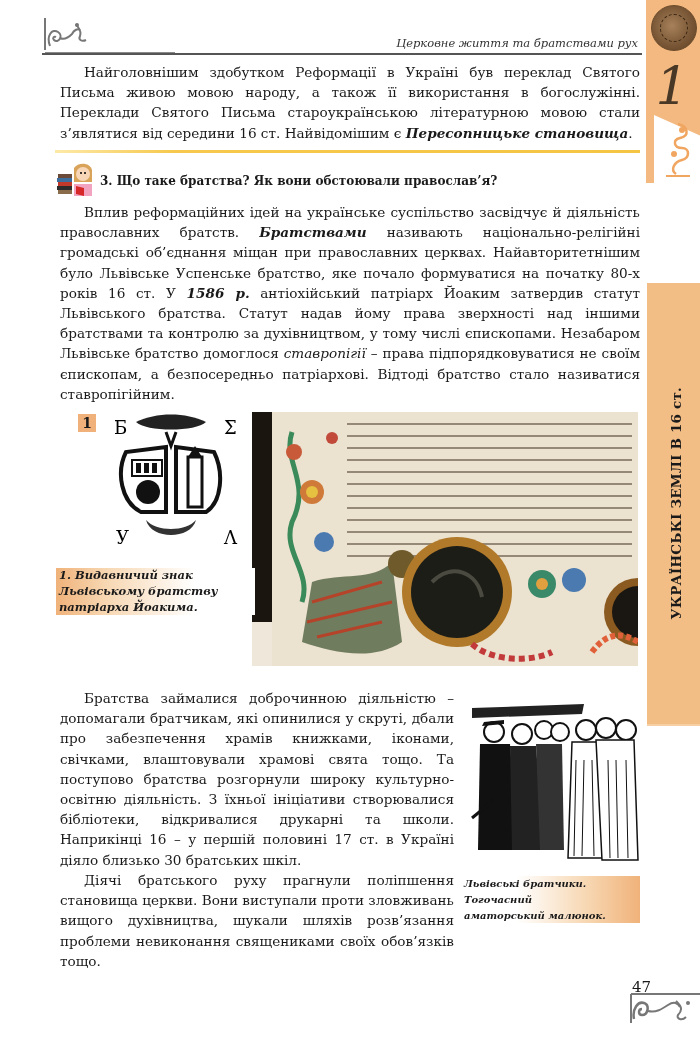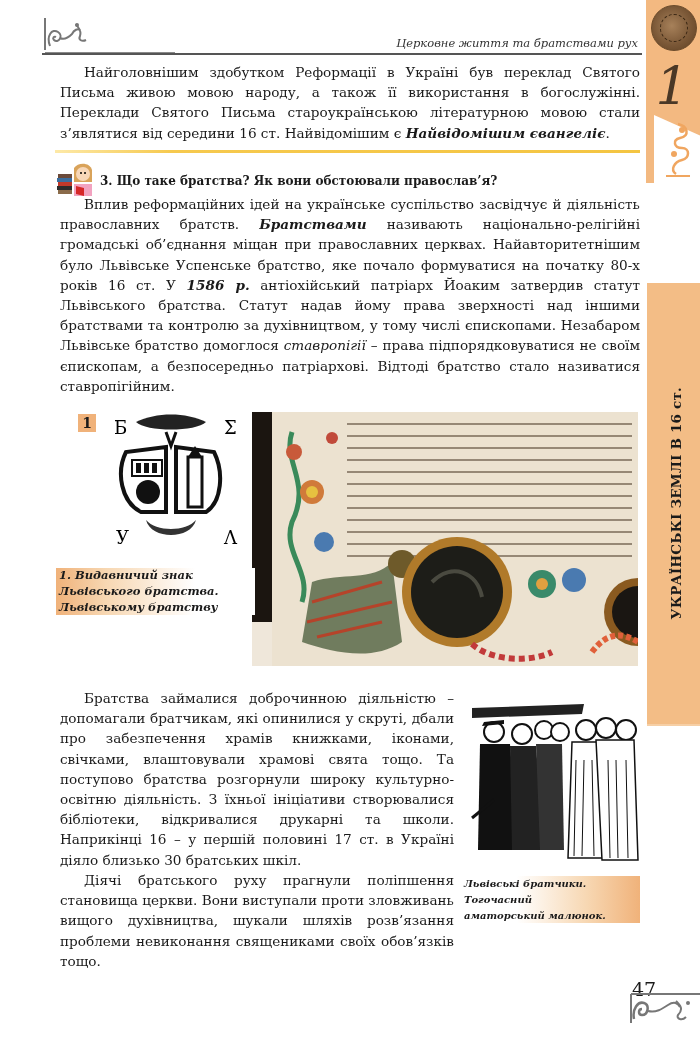--- a/index.html
+++ b/index.html
@@ -27,40 +27,40 @@
   .side-tab-text { left:656px; top:283px; width:40px; height:441px; display:flex; align-items:center; justify-content:center; }
   .side-tab-text span { writing-mode:vertical-rl; transform:rotate(180deg); font-family:"DejaVu Serif", serif; font-weight:bold;
                         font-size:13.5px; color:#1a1a1a; white-space:nowrap; letter-spacing:0.2px; }
 
   
   .para { font-size:13.6px; line-height:20.2px; text-align:justify; text-indent:24px; margin:0; }
   .p1 { left:60px; top:62px; width:580px; }
   .rule-yellow { left:55px; top:150px; width:585px; height:3px; background:linear-gradient(to right,#fde9a8,#f6c94e 20%,#f4c542); }
   .q-icon { left:56px; top:160px; width:40px; height:40px; }
   .q-title { left:100px; top:174px; font-size:12px; font-weight:bold; }
-  .p2 { left:60px; top:194px; width:580px; }
+  .p2 { left:60px; top:202px; width:580px; }
 
   
   .fig-num { width:18px; height:18px; background:#f0b27a; font-size:14px; font-weight:bold; text-align:center; line-height:18px; }
   .fn1 { left:78px; top:414px; }
   .fn2 { left:255px; top:414px; }
   .fig1 { left:96px; top:412px; width:150px; height:150px; }
   .fig2 { left:252px; top:412px; width:386px; height:254px; overflow:hidden; }
   .cap1 { left:56px; top:568px; width:196px; font-style:italic; font-weight:bold; font-size:11.5px; line-height:15.8px;
           background:linear-gradient(to right,#f0b27a 0%, #f7d7b2 25%, #ffffff 70%); padding-left:3px; }
 
   .p3 { left:60px; top:688px; width:394px; }
   .p4 { left:60px; top:870px; width:394px; }
 
   .fig3 { left:464px; top:700px; width:176px; height:168px; }
   .cap3 { left:464px; top:876px; width:176px; font-style:italic; font-weight:bold; font-size:10px; line-height:15.8px;
           background:linear-gradient(to left,#f0b27a 0%, #f7d7b2 30%, #ffffff 70%); }
 
   
-  .page-num { left:632px; top:978px; font-size:19px; font-family:"DejaVu Serif", serif; }
+  .page-num { left:632px; top:978px; font-size:15px; font-family:"DejaVu Serif", serif; }
   .orn-br { left:630px; top:993px; width:70px; height:32px; }
 </style>
 </head>
 <body>
 
 <svg class="abs orn-tl" viewBox="0 0 48 36">
   <path d="M3 2 V34" stroke="#777" stroke-width="2" fill="none"></path>
   <path d="M8 30 C4 20,10 12,16 16 C22 20,16 28,12 24 C10 22,12 20,14 21" stroke="#777" stroke-width="2" fill="none"></path>
   <path d="M18 22 C22 24,26 22,30 18 C32 14,36 12,38 14" stroke="#777" stroke-width="2" fill="none"></path>
   <path d="M34 8 C36 12,40 14,38 20 C36 24,40 26,44 24" stroke="#777" stroke-width="2" fill="none"></path>
@@ -80,21 +80,21 @@
   <circle cx="22" cy="12" r="3" fill="#f0a660"></circle>
   <circle cx="14" cy="36" r="3" fill="#f0a660"></circle>
   <path d="M6 58 H30" stroke="#f0a660" stroke-width="2"></path>
 </svg>
 <div class="abs side-tab"></div>
 <div class="abs side-tab-line"></div>
 <div class="abs side-tab-text">
   <span>УКРАЇНСЬКІ ЗЕМЛІ В 16 ст.</span>
 </div>
 
-<p class="abs para p1"><span>Найголовнішим здобутком Реформації в Україні був переклад Святого Письма живою мовою народу, а також її використання в богослужінні. Переклади Святого Письма староукраїнською літературною мовою стали з’являтися від середини 16 ст. Найвідомішим є </span><b><i>Найвідомішим євангеліє</i></b><span>.</span></p>
+<p class="abs para p1"><span>Найголовнішим здобутком Реформації в Україні був переклад Святого Письма живою мовою народу, а також її використання в богослужінні. Переклади Святого Письма староукраїнською літературною мовою стали з’являтися від середини 16 ст. Найвідомішим є </span><b><i>Пересопницьке становища</i></b><span>.</span></p>
 
 <div class="abs rule-yellow"></div>
 
 <svg class="abs q-icon" viewBox="0 0 40 40">
   <rect x="2" y="14" width="14" height="4" fill="#6b4a3a"></rect>
   <rect x="1" y="18" width="15" height="4" fill="#3c6e9e"></rect>
   <rect x="2" y="22" width="14" height="4" fill="#c0392b"></rect>
   <rect x="1" y="26" width="15" height="4" fill="#2c2c2c"></rect>
   <rect x="2" y="30" width="14" height="4" fill="#8a6b4a"></rect>
   <path d="M18 8 C22 2,34 2,36 10 L36 22 L18 22 Z" fill="#d9a35a"></path>
@@ -163,22 +163,22 @@
   <circle cx="290" cy="172" r="14" fill="#3a8a6a"></circle>
     <circle cx="290" cy="172" r="6" fill="#e0a040"></circle>
   <circle cx="322" cy="168" r="12" fill="#4a7ab0"></circle>
   <circle cx="386" cy="200" r="34" fill="#8a5a20"></circle>
     <circle cx="386" cy="200" r="26" fill="#1a1612"></circle>
   <path d="M340 240 C355 220,370 220,386 230" stroke="#e0603a" stroke-width="6" stroke-dasharray="5,3" fill="none"></path>
 </svg>
 
 <div class="abs cap1">
   <div>1. Видавничий знак</div>
-  <div>Львівського братства.</div>
   <div>Львівському братству</div>
+  <div>патріарха Йоакима.</div>
 </div>
 
 <p class="abs para p3">Братства займалися доброчинною діяльністю – допомагали братчикам, які опинилися у скруті, дбали про забезпечення храмів книжками, іконами, свічками, влаштовували храмові свята тощо. Та поступово братства розгорнули широку культурно-освітню діяльність. З їхньої ініціативи створювалися бібліотеки, відкривалися друкарні та школи. Наприкінці 16 – у першій половині 17 ст. в Україні діяло близько 30 братських шкіл.</p>
 <p class="abs para p4">Діячі братського руху прагнули поліпшення становища церкви. Вони виступали проти зловживань вищого духівництва, шукали шляхів розв’язання проблеми невиконання священиками своїх обов’язків тощо.</p>
 
 <svg class="abs fig3" viewBox="0 0 176 168">
   <rect width="176" height="168" fill="#fff"></rect>
   <path d="M8 8 L120 4 L118 14 L8 18 Z" fill="#222"></path>
   <g stroke="#111" stroke-width="2" fill="#fff">
     <circle cx="30" cy="32" r="10"></circle>

